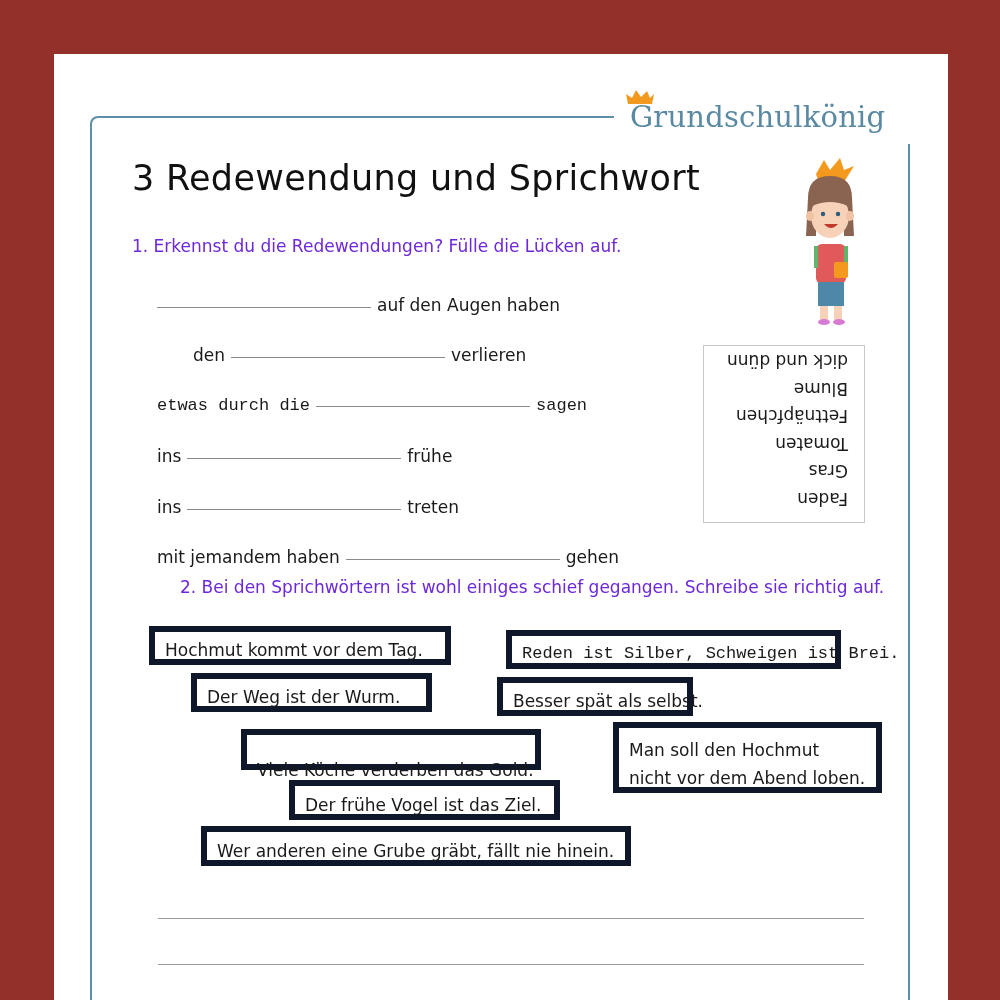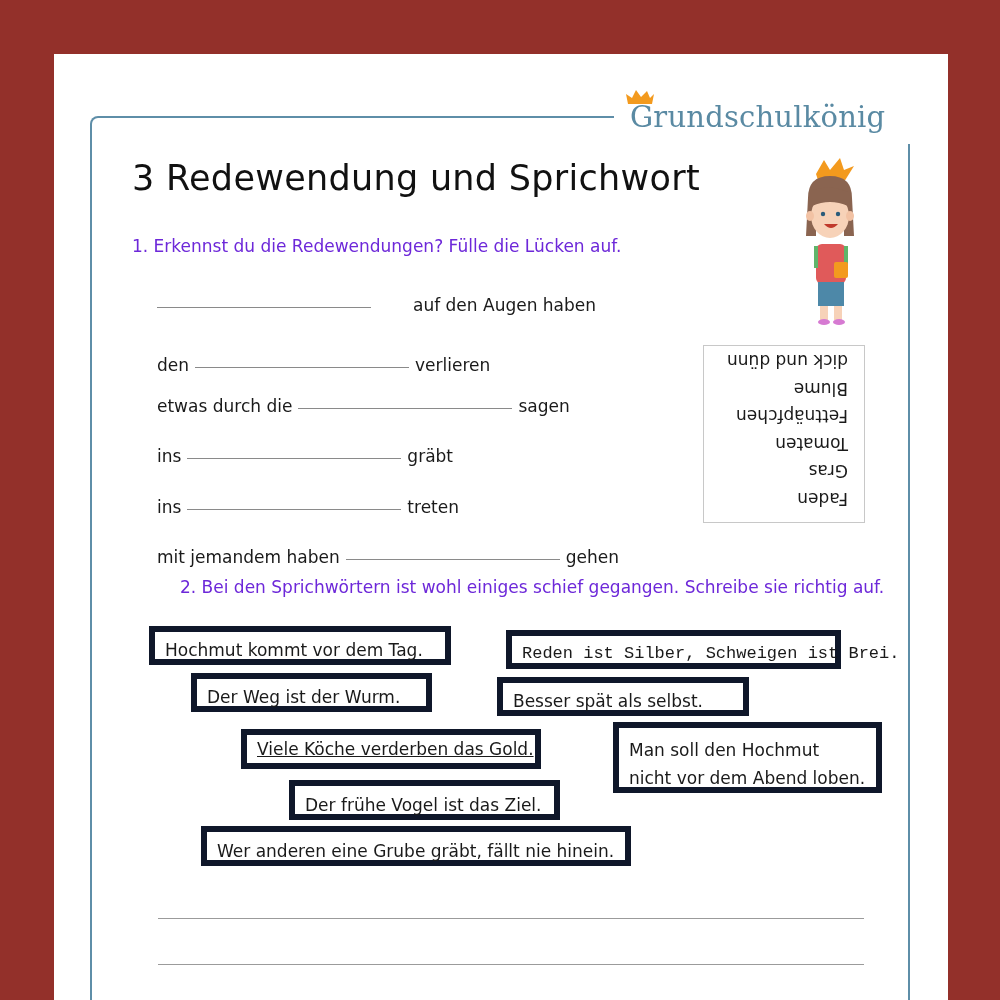--- a/index.html
+++ b/index.html
@@ -120,38 +120,38 @@
     <rect x="26" y="148" width="8" height="14" fill="#f7d2b8"></rect>
     <rect x="40" y="148" width="8" height="14" fill="#f7d2b8"></rect>
     <ellipse cx="30" cy="164" rx="6" ry="3" fill="#d67ad2"></ellipse>
     <ellipse cx="45" cy="164" rx="6" ry="3" fill="#d67ad2"></ellipse>
   </svg>
 
   <h1 class="title" style="margin:0;">3 Redewendung und Sprichwort</h1>
 
   <div class="task" style="top:182px;">1. Erkennst du die Redewendungen? Fülle die Lücken auf.</div>
 
-  <div class="idiom-row" style="top:241px;gap:36px;">
+  <div class="idiom-row" style="top:241px;">
     <span class="blank first"></span>
     <span>auf den Augen haben</span>
   </div>
-  <div class="idiom-row" style="top:301px;">
+  <div class="idiom-row" style="top:291px;margin-left:36px;">
     <span>den</span>
     <span class="blank"></span>
     <span>verlieren</span>
   </div>
-  <div class="idiom-row" style="top:342px;">
+  <div class="idiom-row" style="top:342px;font-family:Liberation Mono, monospace;">
     <span>etwas durch die</span>
     <span class="blank"></span>
     <span>sagen</span>
   </div>
   <div class="idiom-row" style="top:392px;">
     <span>ins</span>
     <span class="blank"></span>
-    <span>gräbt</span>
+    <span>frühe</span>
   </div>
   <div class="idiom-row" style="top:443px;">
     <span>ins</span>
     <span class="blank"></span>
     <span>treten</span>
   </div>
   <div class="idiom-row" style="top:493px;">
     <span>mit jemandem haben</span>
     <span class="blank"></span>
     <span>gehen</span>
@@ -166,21 +166,21 @@
       <div>Blume</div>
       <div>dick und dünn</div>
     </div>
   </div>
 
   <div class="task" style="top:523px;margin-left:48px;">2. Bei den Sprichwörtern ist wohl einiges schief gegangen. Schreibe sie richtig auf.</div>
 
   <div class="proverb" style="left:95px; top:572px; width:302px; height:39px; padding-top:4px;">Hochmut kommt vor dem Tag.</div>
   <div class="proverb" style="left:452px; top:576px; width:335px; height:39px; padding-top:4px;font-family:Liberation Mono, monospace;">Reden ist Silber, Schweigen ist Brei.</div>
   <div class="proverb" style="left:137px; top:619px; width:241px; height:39px; padding-top:4px;">Der Weg ist der Wurm.</div>
-  <div class="proverb" style="left:443px; top:623px; width:252px; height:39px; padding-top:4px;">Besser spät als selbst.</div>
-  <div class="proverb" style="left:187px; top:675px; width:300px; height:40px; padding-top:0;text-decoration:underline;">Viele Köche verderben das Gold.</div>
+  <div class="proverb" style="left:443px; top:623px; width:196px; height:39px; padding-top:4px;">Besser spät als selbst.</div>
+  <div class="proverb" style="left:187px; top:675px; width:300px; height:40px; padding-top:21px;">Viele Köche verderben das Gold.</div>
   <div class="proverb multi" style="left:559px; top:668px; width:269px; height:71px; ">Man soll den Hochmut nicht vor dem Abend loben.</div>
   <div class="proverb" style="left:235px; top:726px; width:271px; height:40px; padding-top:5px;">Der frühe Vogel ist das Ziel.</div>
   <div class="proverb" style="left:126px; top:772px; width:430px; height:40px; padding-top:5px;margin-left:21px;">Wer anderen eine Grube gräbt, fällt nie hinein.</div>
 
   <div class="write-line" style="top:864px;"></div>
   <div class="write-line" style="top:910px;"></div>
 </div>
 
 </body></html>

